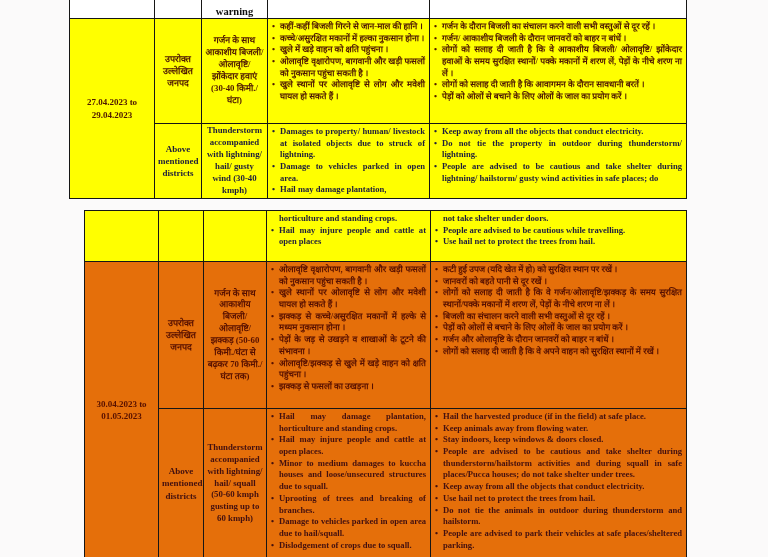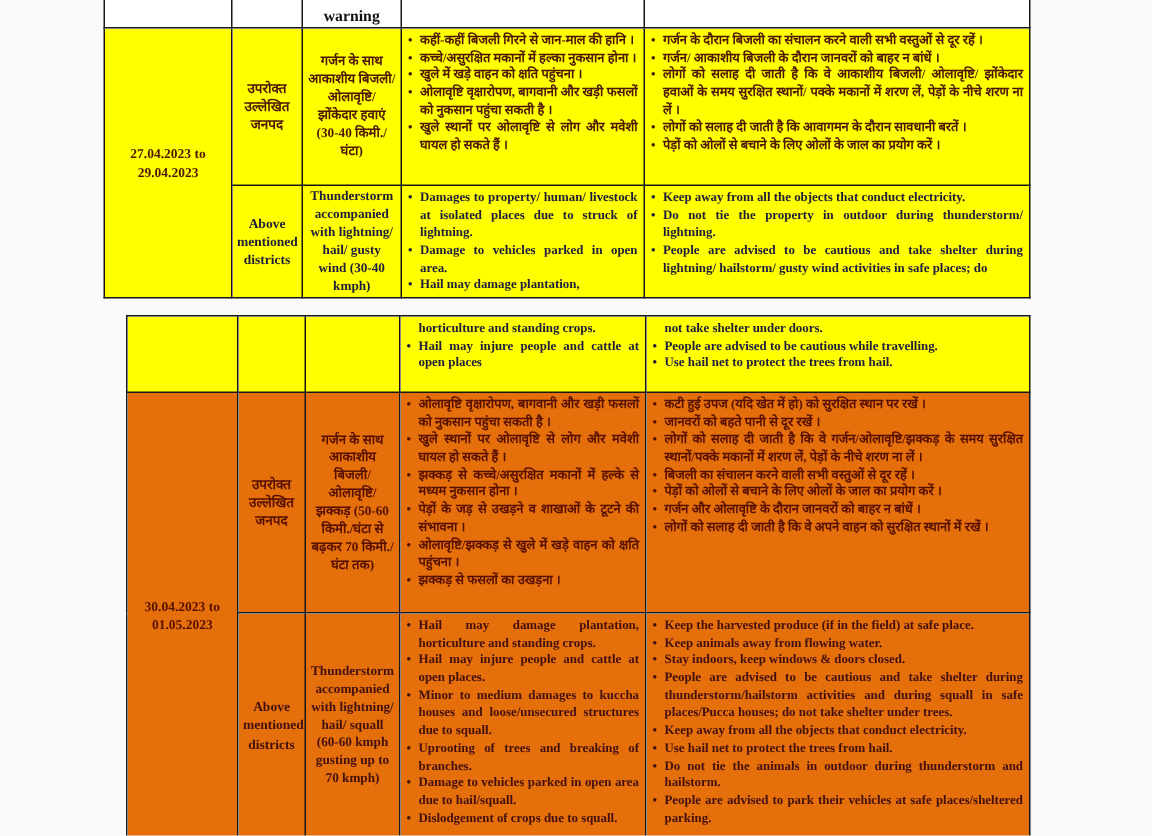--- a/index.html
+++ b/index.html
@@ -108,21 +108,21 @@
             <span class="litext">पेड़ों को ओलों से बचाने के लिए ओलों के जाल का प्रयोग करें ।</span>
           </div>
         </td>
   </tr>
   <tr class="yel r1b">
     <td class="cc en-y">Above mentioned districts</td>
     <td class="cc small en-y">Thunderstorm accompanied with lightning/ hail/ gusty wind (30-40 kmph)</td>
     <td class="listcell en-y">
           <div class="li">
             <span class="bullet">•</span>
-            <span class="litext">Damages to property/ human/ livestock at isolated places due to struck of lightning.</span>
+            <span class="litext">Damages to property/ human/ livestock at isolated objects due to struck of lightning.</span>
           </div>
           <div class="li">
             <span class="bullet">•</span>
             <span class="litext">Damage to vehicles parked in open area.</span>
           </div>
           <div class="li">
             <span class="bullet">•</span>
             <span class="litext">Hail may damage plantation,</span>
           </div>
         </td>
@@ -238,21 +238,21 @@
             <span class="litext">गर्जन और ओलावृष्टि के दौरान जानवरों को बाहर न बांधें ।</span>
           </div>
           <div class="li">
             <span class="bullet">•</span>
             <span class="litext">लोगों को सलाह दी जाती है कि वे अपने वाहन को सुरक्षित स्थानों में रखें ।</span>
           </div>
         </td>
   </tr>
   <tr class="org r2c">
     <td class="cc en-o">Above mentioned districts</td>
-    <td class="cc small en-o">Thunderstorm accompanied with lightning/ hail/ squall (60-60 kmph gusting up to 70 kmph)</td>
+    <td class="cc small en-o">Thunderstorm accompanied with lightning/ hail/ squall (50-60 kmph gusting up to 60 kmph)</td>
     <td class="listcell en-o">
           <div class="li">
             <span class="bullet">•</span>
             <span class="litext">Hail may damage plantation, horticulture and standing crops.</span>
           </div>
           <div class="li">
             <span class="bullet">•</span>
             <span class="litext">Hail may injure people and cattle at open places.</span>
           </div>
           <div class="li">
@@ -268,21 +268,21 @@
             <span class="litext">Damage to vehicles parked in open area due to hail/squall.</span>
           </div>
           <div class="li">
             <span class="bullet">•</span>
             <span class="litext">Dislodgement of crops due to squall.</span>
           </div>
         </td>
     <td class="listcell en-o">
           <div class="li">
             <span class="bullet">•</span>
-            <span class="litext">Keep the harvested produce (if in the field) at safe place.</span>
+            <span class="litext">Hail the harvested produce (if in the field) at safe place.</span>
           </div>
           <div class="li">
             <span class="bullet">•</span>
             <span class="litext">Keep animals away from flowing water.</span>
           </div>
           <div class="li">
             <span class="bullet">•</span>
             <span class="litext">Stay indoors, keep windows &amp; doors closed.</span>
           </div>
           <div class="li">

